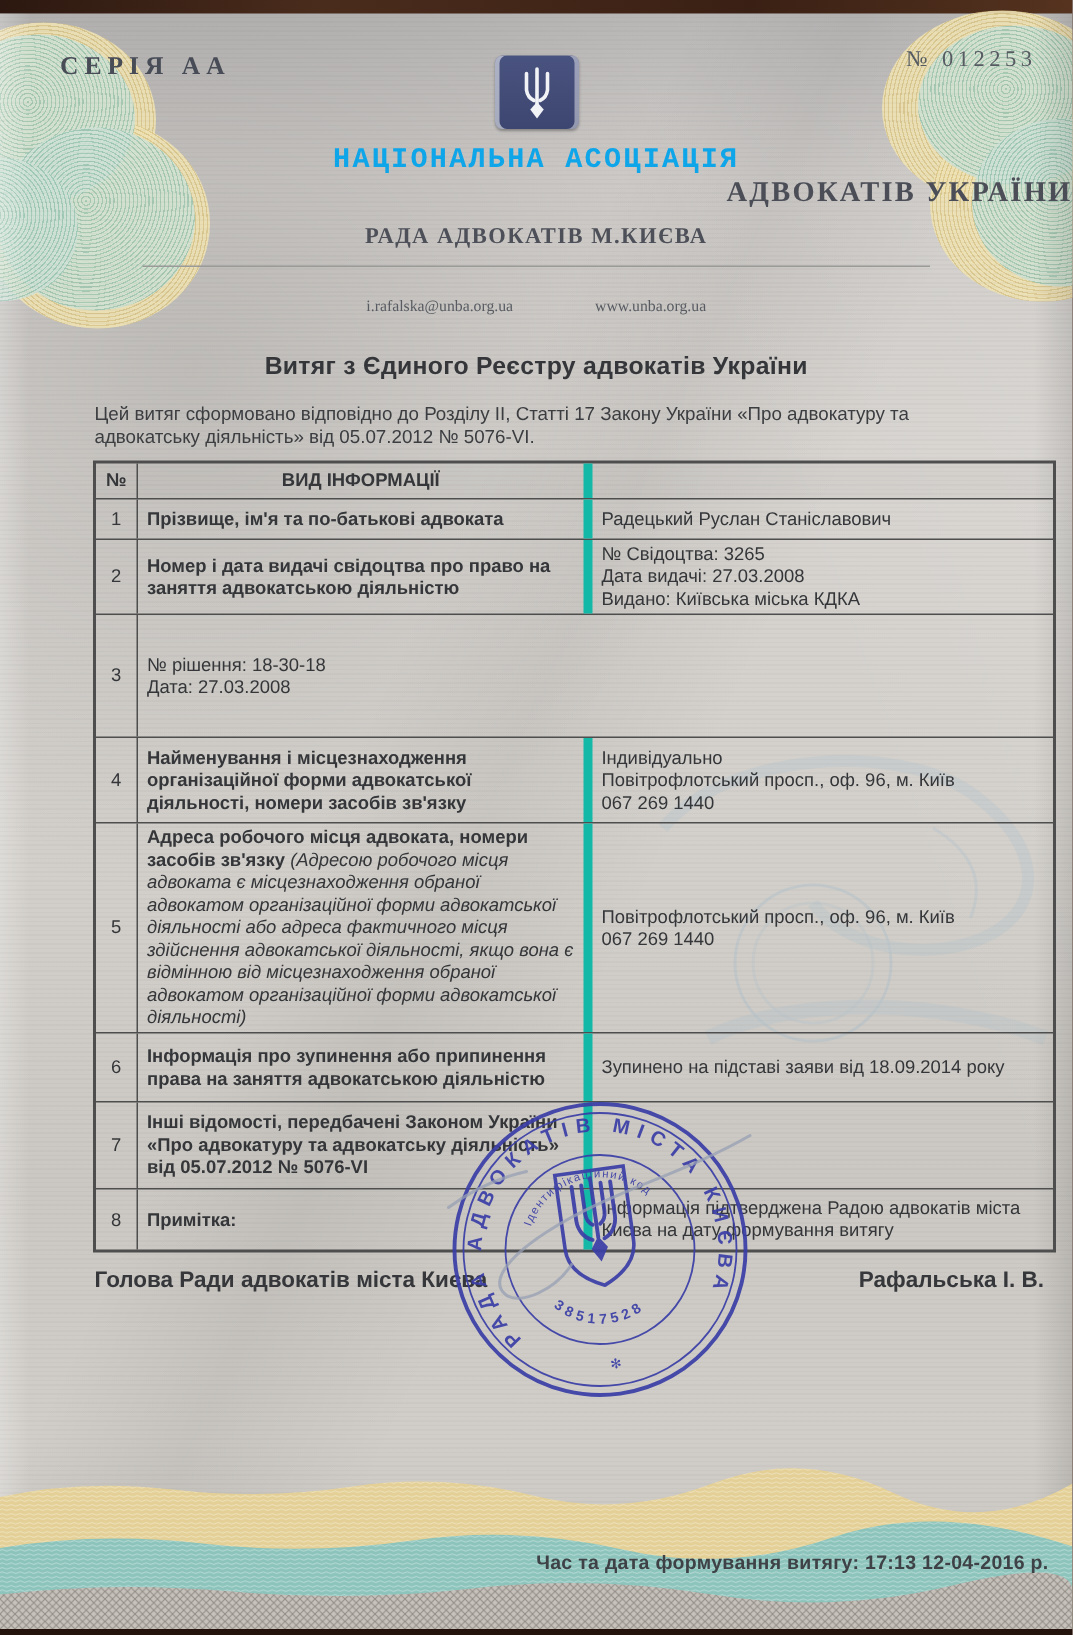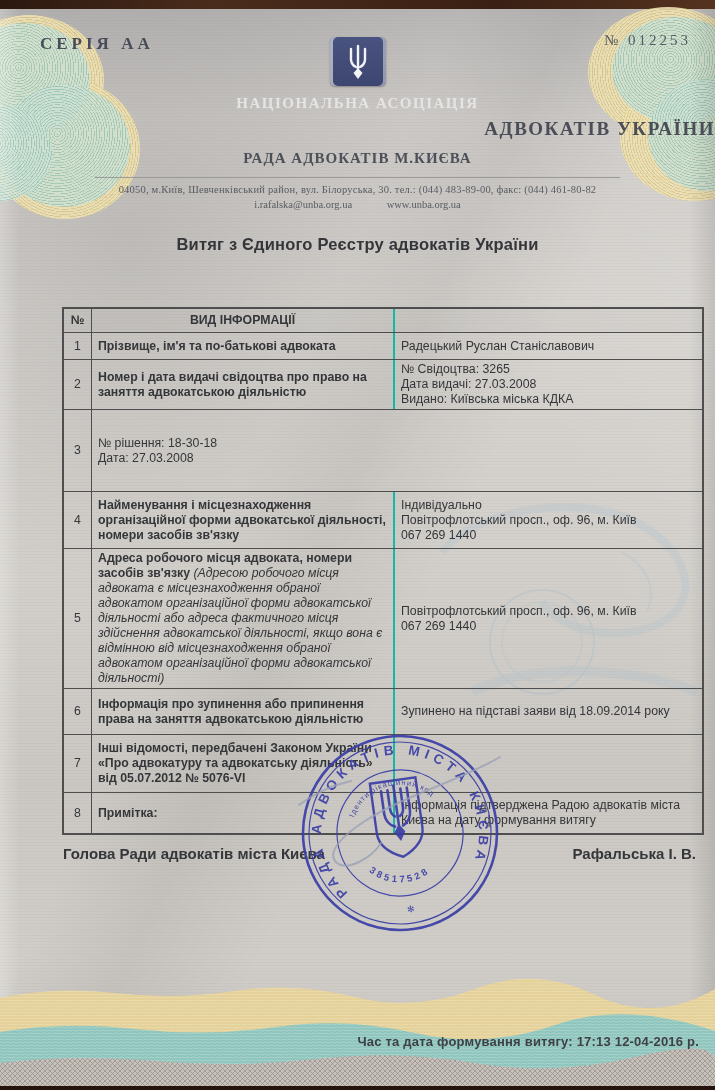--- a/index.html
+++ b/index.html
@@ -33,47 +33,47 @@
   .blob{position:absolute; border-radius:50%;}
   .blob.teal{background:repeating-radial-gradient(circle at 45% 40%, #9cc7b6 0 .8px, #cfe2d6 .8px 2.6px); opacity:.85;}
   .blob.yellow{background:repeating-radial-gradient(circle at 50% 50%, #ddc98c 0 .8px, #efe2b4 .8px 2.6px); opacity:.9;}
   .serial{position:absolute; top:32px; left:0; width:100%; color:#474c57;}
   .serial .ser{position:absolute; left:40px; top:2px; font-size:17px; letter-spacing:4px; font-weight:bold; font-family:"Liberation Serif",serif;}
   .serial .num{position:absolute; right:24px; top:0; font-size:15px; letter-spacing:3px; font-family:"Liberation Serif",serif; color:#565b62;margin-left:44px;}
   .logo{position:absolute; left:50%; top:37px; width:56px; height:49px; margin-left:-28px;
     background:linear-gradient(180deg,#49537f,#3d4670);
     border-radius:5px; box-shadow:inset 3px 0 0 rgba(255,255,255,.55), inset -3px 0 0 rgba(255,255,255,.45), 0 1px 2px rgba(0,0,0,.3);}
   .logo svg{position:absolute; inset:0;}
-  .org1{position:absolute; top:95px; width:100%; text-align:center; font-family:Liberation Serif, serif;
-    font-weight:bold; font-size:15px; letter-spacing:1.5px; color:#e5e5e5;}
+  .org1{position:absolute; top:95px; width:100%; text-align:center; font-family:Liberation Mono, monospace;
+    font-weight:bold; font-size:19px; letter-spacing:1.5px; color:#0ea5e9;}
   .org2{position:absolute; top:118px; width:100%; text-align:right; font-family:"Liberation Serif",serif;
     font-weight:bold; font-size:19px; letter-spacing:1.5px; color:#4b4e57;}
   .council{position:absolute; top:150px; width:100%; text-align:center; font-family:"Liberation Serif",serif;
     font-weight:bold; font-size:15px; letter-spacing:1px; color:#4d5058;}
   .rule{position:absolute; top:177px; left:95px; width:525px; height:1px; background:#9a9a98;}
   .addr{position:absolute; top:184px; width:100%; text-align:center; font-family:"Liberation Serif",serif;
     font-size:10.5px; color:#585c62; letter-spacing:.2px;}
   .contacts{position:absolute; top:199px; width:100%; text-align:center; font-family:"Liberation Serif",serif;
     font-size:10.5px; color:#585c62;}
-  .contacts span{margin:0 16px;}
+  .contacts span{margin:0 26px;}
 
   
   .title{position:absolute; top:235px; width:100%; text-align:center;
     font-size:16.5px; font-weight:bold; color:#34363a; letter-spacing:.2px;}
   .intro{position:absolute; top:269px; left:63px; width:600px;
     font-size:12.5px; line-height:1.22; color:#3b3d40;}
 
   
   .tbl{position:absolute; top:307px; left:62px; width:638px;
     border:2px solid #4e4e4e; color:#343639; font-size:12.3px; line-height:1.22;}
   .trow{display:flex; border-top:1px solid #4e4e4e;}
   .trow:first-child{border-top:none;}
   .cell{padding:2px 6px; box-sizing:border-box; display:flex; flex-direction:column; justify-content:center;}
   .c-num{width:28px; border-right:1px solid #4e4e4e; align-items:center; text-align:center;}
-  .c-type{width:303px; border-right:2px solid #14b8a6;}
+  .c-type{width:303px; border-right:6px solid #14b8a6;}
   .c-data{flex:1;}
   .thead .cell{font-weight:bold; text-align:center; align-items:center; justify-content:center;}
   .thead{min-height:23px; background:rgba(0,0,0,.02);}
   .lbl{font-weight:bold;margin-top:28px;}
   .note{font-style:italic; font-weight:normal;}
   .r1{min-height:26px;} .r2{min-height:46px;} .r3{min-height:81px;} .r4{min-height:56px;}
   .r5{min-height:124px;} .r6{min-height:45px;} .r7{min-height:57px;} .r8{min-height:40px;}
 
   
   .sig-row{position:absolute; top:845px; left:63px; width:635px; font-size:15px; font-weight:bold; color:#35373b;}
@@ -155,27 +155,27 @@
         <path d="M28,9 v23"></path>
       </g>
       <path d="M28,31 l4.5,5 -4.5,6 -4.5,-6 z" fill="#f2f3f7"></path>
     </svg>
   </div>
 
   <div class="org1">НАЦІОНАЛЬНА АСОЦІАЦІЯ</div>
   <div class="org2">АДВОКАТІВ УКРАЇНИ</div>
   <div class="council">РАДА АДВОКАТІВ М.КИЄВА</div>
   <div class="rule"></div>
-  <div class="addr">04050, м.Київ, Шевченківський район, вул. Білоруська, 30. тел.: (044) 483-89-00, факс: (044) 461-80-82</div>
   <div class="contacts">
     <span>i.rafalska@unba.org.ua</span>
     <span>www.unba.org.ua</span>
   </div>
 
   <div class="title">Витяг з Єдиного Реєстру адвокатів України</div>
+  <div class="intro">Цей витяг сформовано відповідно до Розділу II, Статті 17 Закону України «Про адвокатуру та адвокатську діяльність» від 05.07.2012 № 5076-VI.</div>
 
   <div class="tbl">
     <div class="trow thead">
       <div class="cell c-num">№</div>
       <div class="cell c-type">ВИД ІНФОРМАЦІЇ</div>
     </div>
 
     <div class="trow r1">
       <div class="cell c-num">1</div>
       <div class="cell c-type">

